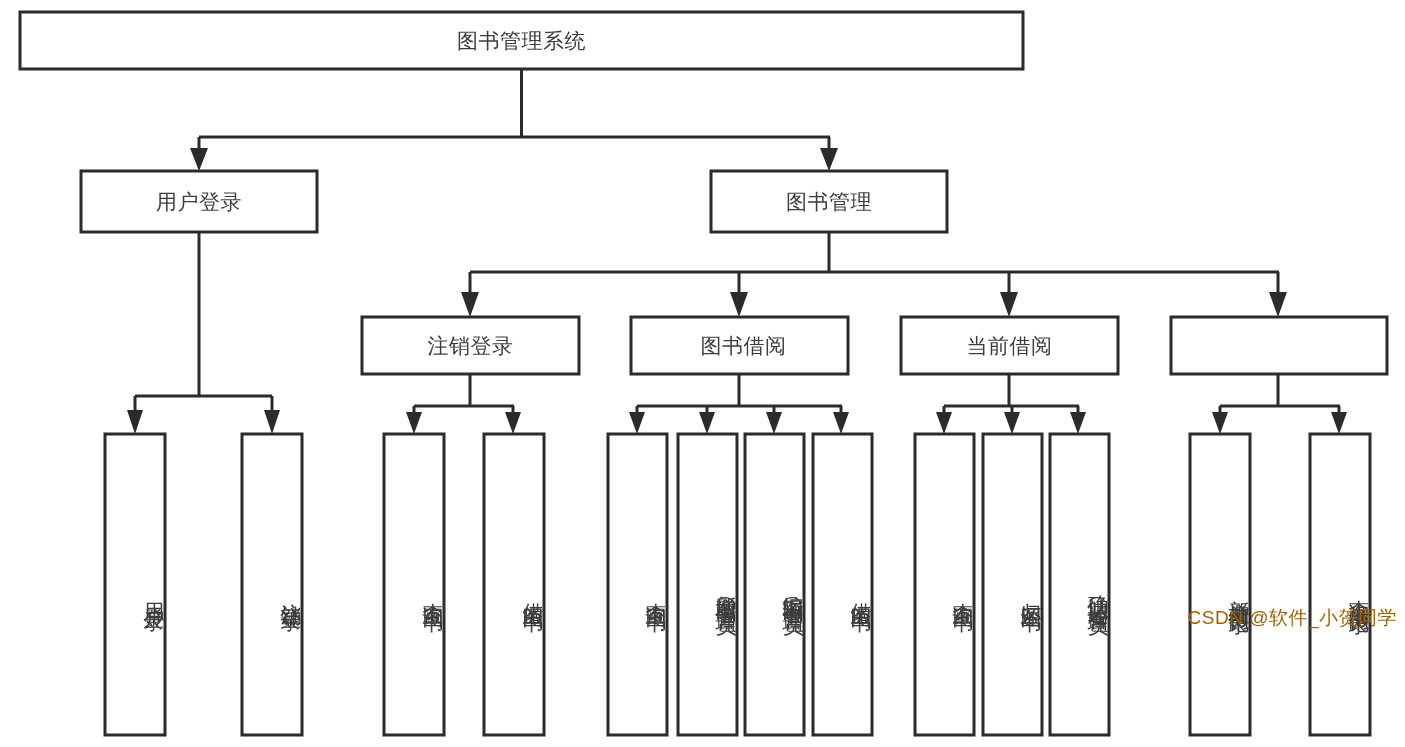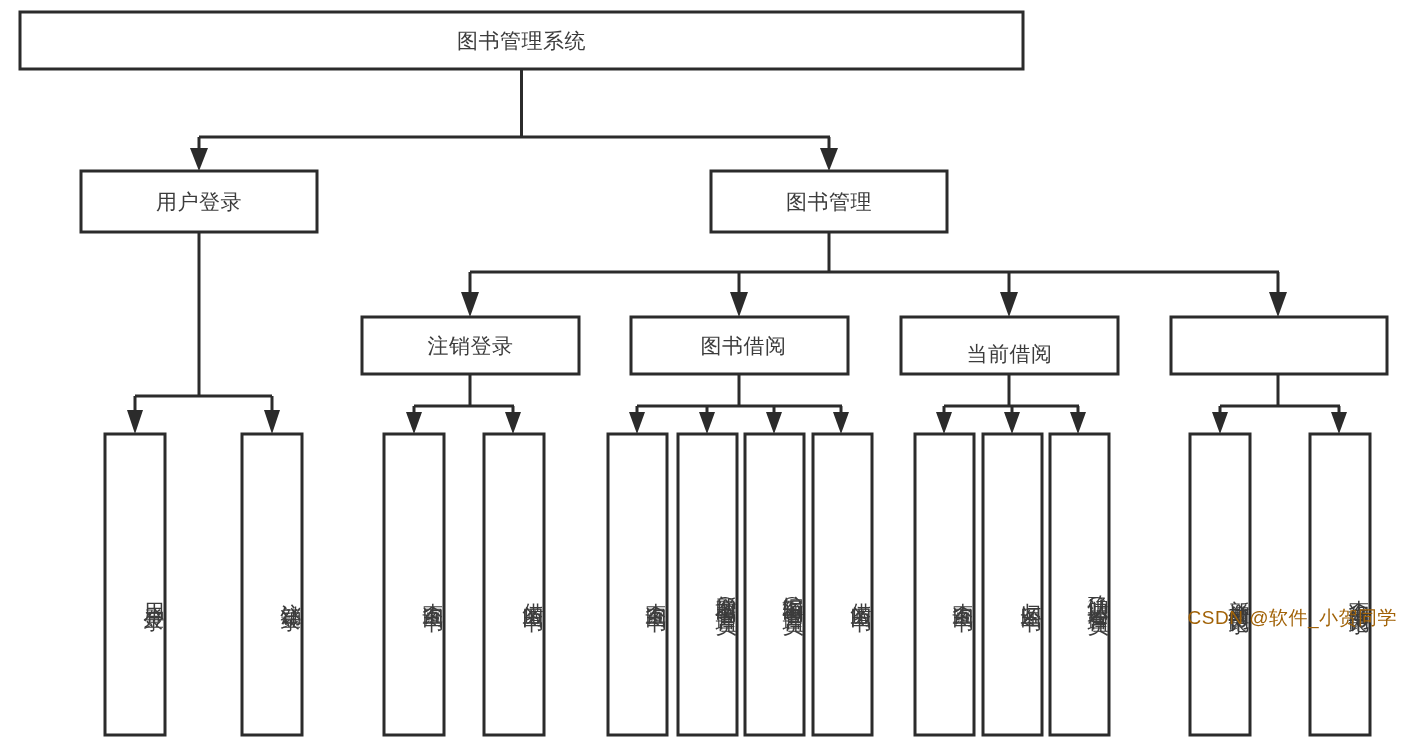--- a/index.html
+++ b/index.html
@@ -185,21 +185,21 @@
   <div class="node-label horiz" style="left:20px;top:12px;width:1003px;height:57px;">图书管理系统</div>
 
   <div class="node-label horiz" style="left:81px;top:171px;width:236px;height:61px;">用户登录</div>
 
   <div class="node-label horiz" style="left:711px;top:171px;width:236px;height:61px;border-radius:8px;">图书管理</div>
 
   <div class="node-label horiz" style="left:362px;top:317px;width:217px;height:57px;">注销登录</div>
 
   <div class="node-label horiz" style="left:631px;top:317px;width:217px;height:57px;padding-left:8px;">图书借阅</div>
 
-  <div class="node-label horiz" style="left:901px;top:325px;width:217px;height:57px;">当前借阅</div>
+  <div class="node-label horiz" style="left:901px;top:317px;width:217px;height:57px;">当前借阅</div>
 
 
   <div class="node-label vert" style="left:105px;top:434px;width:60px;height:301px;">用户登录</div>
 
   <div class="node-label vert" style="left:242px;top:434px;width:60px;height:301px;">注销登录</div>
 
   <div class="node-label vert" style="left:384px;top:434px;width:60px;height:301px;">查询图书</div>
 
   <div class="node-label vert" style="left:484px;top:434px;width:60px;height:301px;">借阅图书</div>
 

